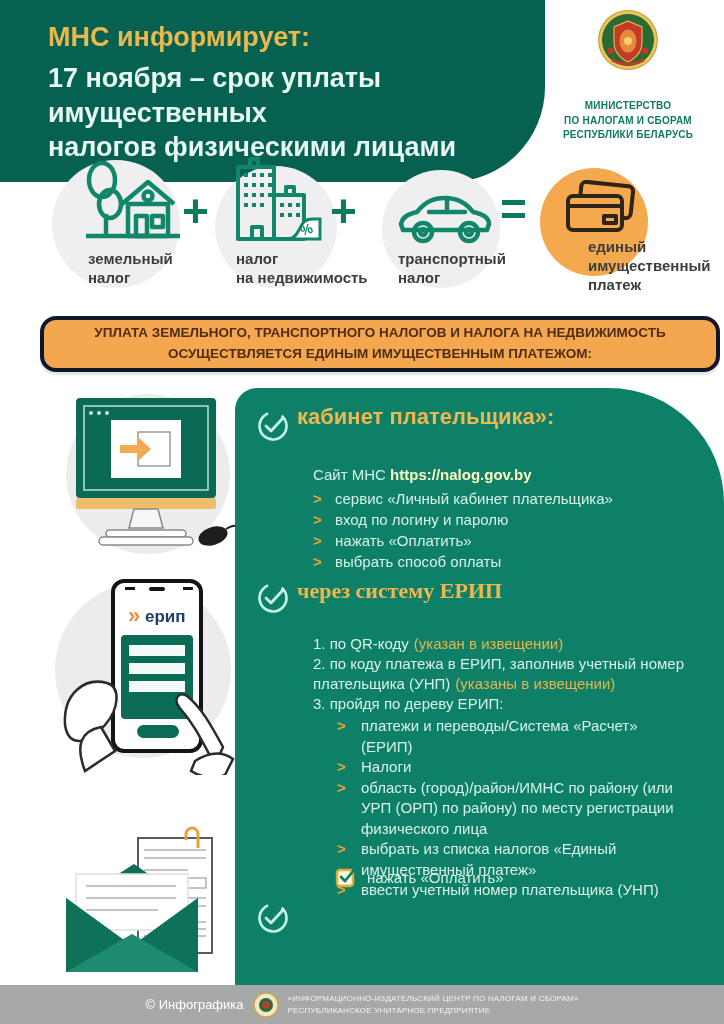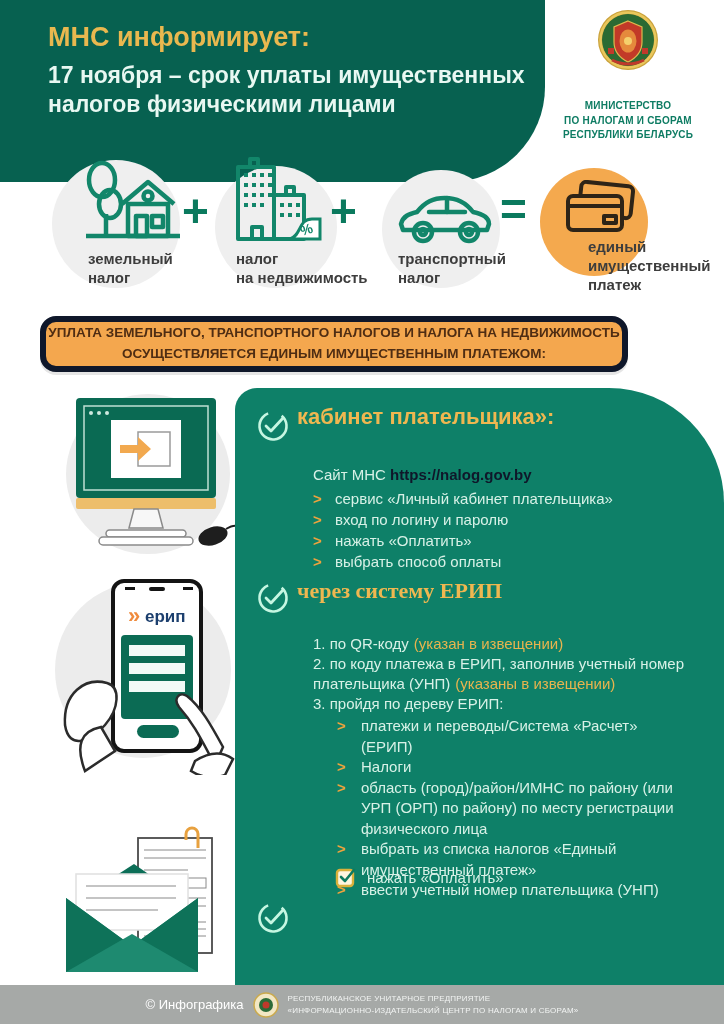--- a/index.html
+++ b/index.html
@@ -8,49 +8,49 @@
     background:#ffffff;overflow:hidden;
     font-family:"Liberation Sans",sans-serif;
   }
   
   .header-card{
     position:absolute;left:0;top:0;width:545px;height:182px;
     background:#076150;border-radius:0 0 95px 0;
     padding:22px 0 0 48px;box-sizing:border-box;
   }
   .header-badge{color:#e9b84f;font-size:27px;font-weight:bold;margin:0 0 8px 0;}
-  .header-title{color:#e8f8f2;font-size:23px;font-weight:bold;line-height:1.28;}
+  .header-title{color:#e8f8f2;font-size:27px;font-weight:bold;line-height:1.28;}
   .ministry{
     position:absolute;left:552px;top:8px;width:152px;text-align:center;
   }
   .ministry-text{margin-top:23px;color:#0e7c63;font-size:10px;font-weight:bold;line-height:1.45;letter-spacing:.2px;}
   
   .eq-circle{position:absolute;border-radius:50%;background:#efefef;}
   .eq-circle.orange{background:#f4a94e;}
   .eq-label{position:absolute;font-size:15px;font-weight:bold;color:#3d3d3d;line-height:1.25;}
   .eq-op{position:absolute;font-size:46px;font-weight:bold;color:#0b7a5e;line-height:1;}
   .eq-icon{position:absolute;}
   
   .banner{
-    position:absolute;left:40px;top:316px;width:588px;height:56px;
-    background:#f4a74e;border:6px solid #0f172a;border-radius:16px;
+    position:absolute;left:40px;top:316px;width:680px;height:56px;
+    background:#f4a74e;border:4px solid #0f172a;border-radius:16px;
     box-shadow:0 3px 0 rgba(0,0,0,.10);
     display:flex;flex-direction:column;justify-content:center;text-align:center;
     font-size:13.5px;font-weight:bold;color:#4f2d13;line-height:1.55;box-sizing:border-box;
   }
   
   .panel{
     position:absolute;left:235px;top:388px;width:489px;height:597px;
     background:#0e8068;border-radius:22px 115px 0 0;
   }
   .chk{position:absolute;left:20px;}
   .sec-heading{position:absolute;left:62px;font-size:22px;font-weight:bold;color:#efb750;line-height:1.22;}
   .body-text{color:#d8f1e7;font-size:15px;}
   .site-line{position:absolute;left:78px;top:78px;}
-  .site-line b{color:#0f172a;}
+  .site-line b{color:#fef9c3;}
   .bullets{position:absolute;left:78px;top:100px;width:400px;}
   .b-row{position:relative;padding-left:22px;line-height:21px;}
   .b-row .mark{position:absolute;left:0;color:#efa33d;font-weight:bold;}
   .numlist{position:absolute;left:78px;top:246px;width:392px;line-height:20px;}
   .note{color:#e8b44e;margin-left:5px;}
   .subbullets{position:absolute;left:102px;top:328px;width:345px;line-height:20.5px;}
   .sb-row{position:relative;padding-left:24px;}
   .sb-row .mark{position:absolute;left:0;color:#efa33d;font-weight:bold;}
   .checkbox-row{position:absolute;left:100px;top:478px;display:flex;align-items:center;gap:10px;}
   
@@ -308,18 +308,18 @@
   </div>
 
   <div class="footer">
     <span class="footer-copy">© Инфографика</span>
     <svg width="26" height="26" viewBox="0 0 26 26">
       <circle cx="13" cy="13" r="12" fill="#f2e7c4" stroke="#caa94c" stroke-width="1.5"></circle>
       <circle cx="13" cy="13" r="7" fill="#2c6b38"></circle>
       <circle cx="13" cy="13" r="3.5" fill="#c0392b"></circle>
     </svg>
     <div class="footer-org">
+      <div>«ИНФОРМАЦИОННО-ИЗДАТЕЛЬСКИЙ ЦЕНТР ПО НАЛОГАМ И СБОРАМ»</div>
       <div>РЕСПУБЛИКАНСКОЕ УНИТАРНОЕ ПРЕДПРИЯТИЕ</div>
-      <div>«ИНФОРМАЦИОННО-ИЗДАТЕЛЬСКИЙ ЦЕНТР ПО НАЛОГАМ И СБОРАМ»</div>
     </div>
   </div>
 
 </div>
 
 </body></html>

